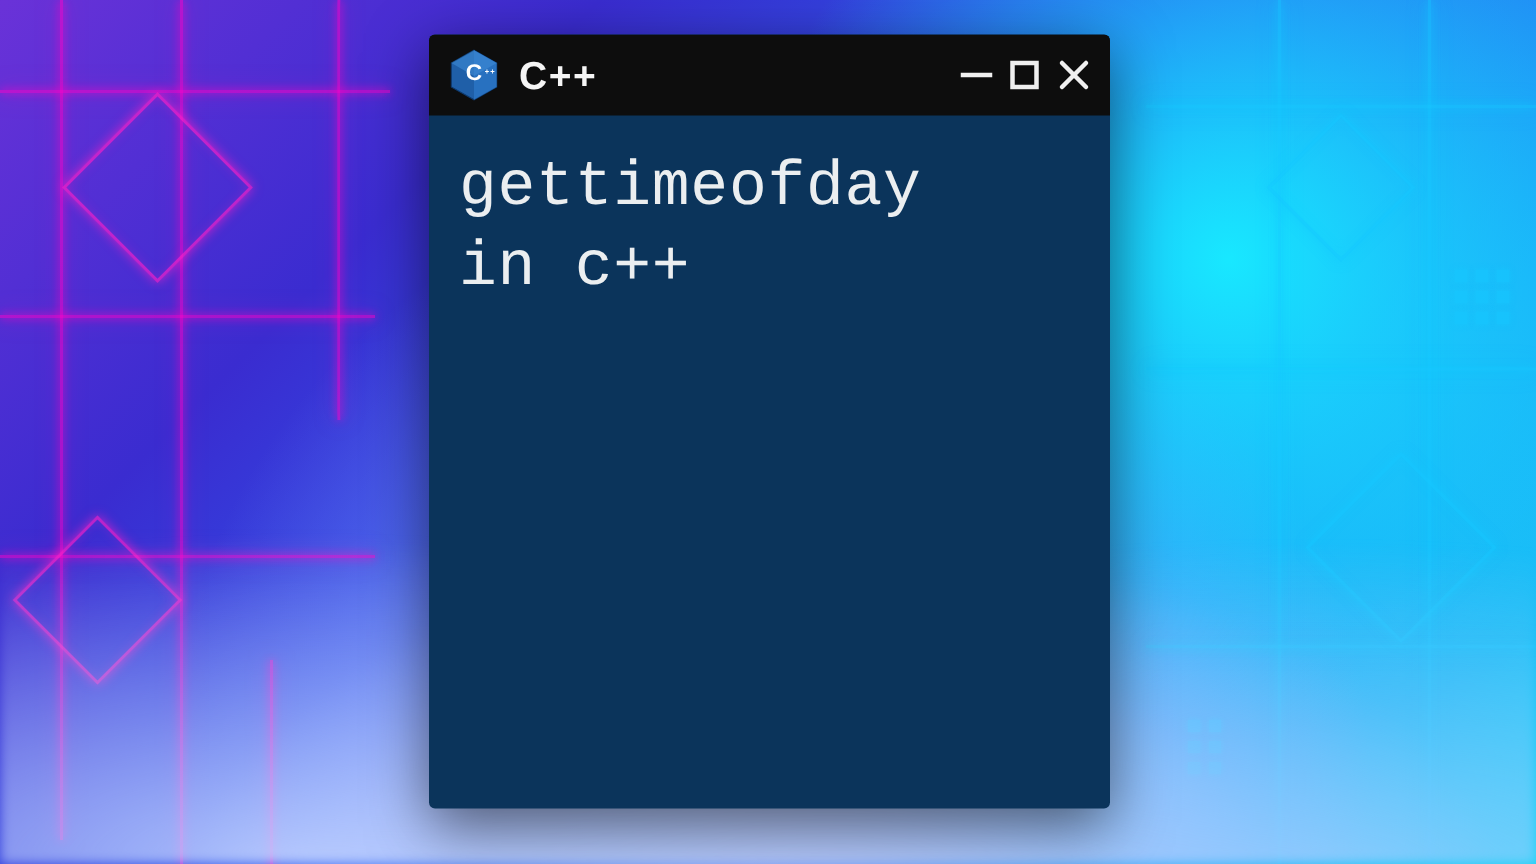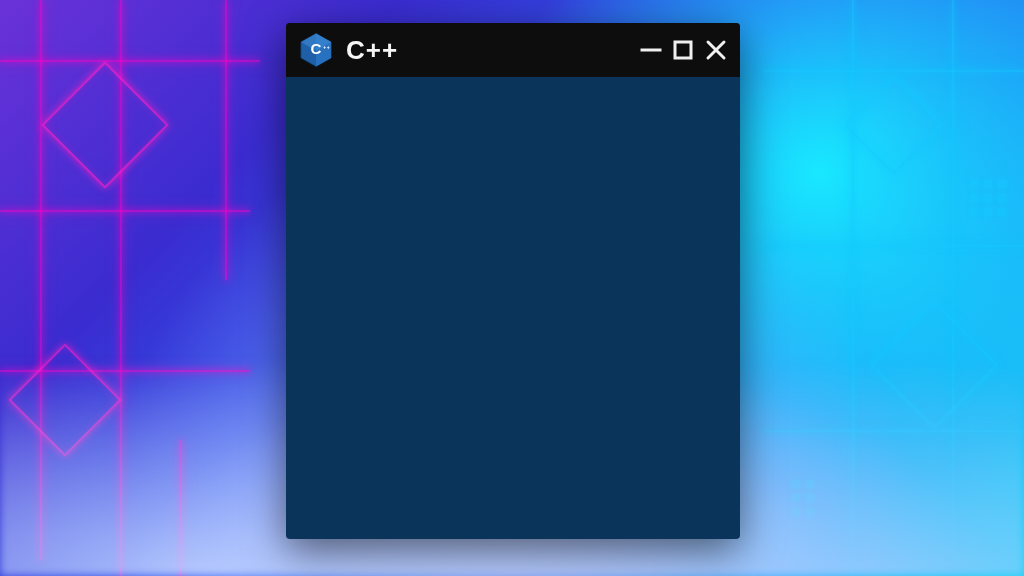--- a/index.html
+++ b/index.html
@@ -206,13 +206,17 @@
         </svg>
       </span>
       <span class="ctrl" title="close">
         <svg width="24" height="24" viewBox="0 0 24 24">
           <line x1="4" y1="4" x2="20" y2="20" stroke="#f0f0f0" stroke-width="3" stroke-linecap="round"></line>
           <line x1="20" y1="4" x2="4" y2="20" stroke="#f0f0f0" stroke-width="3" stroke-linecap="round"></line>
         </svg>
       </span>
     </div>
   </div>
+  <div class="window-body">
+    <div class="content-text">gettimeofday
+in c++</div>
+  </div>
 </div>
 
 </body></html>

